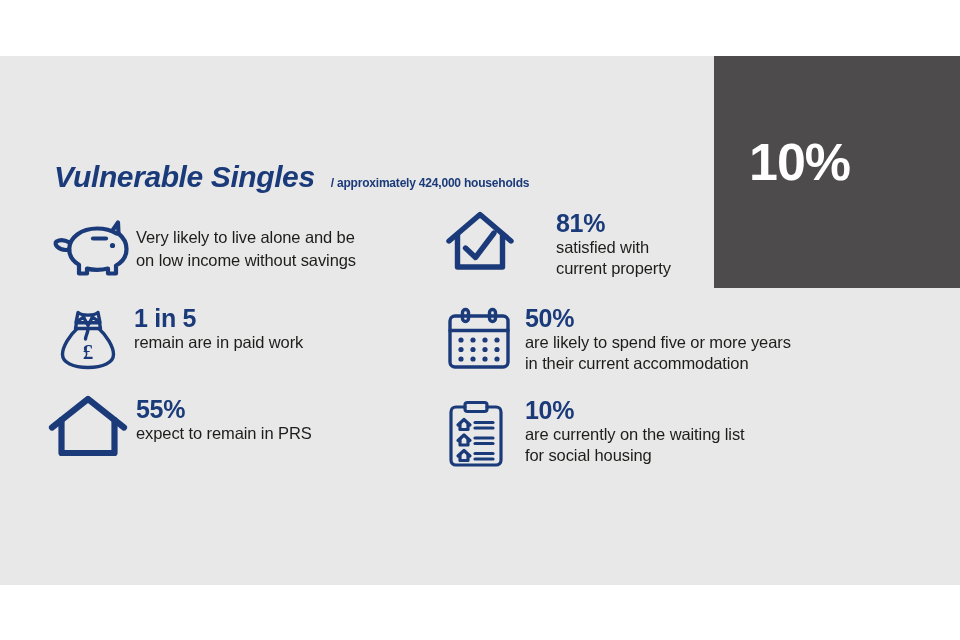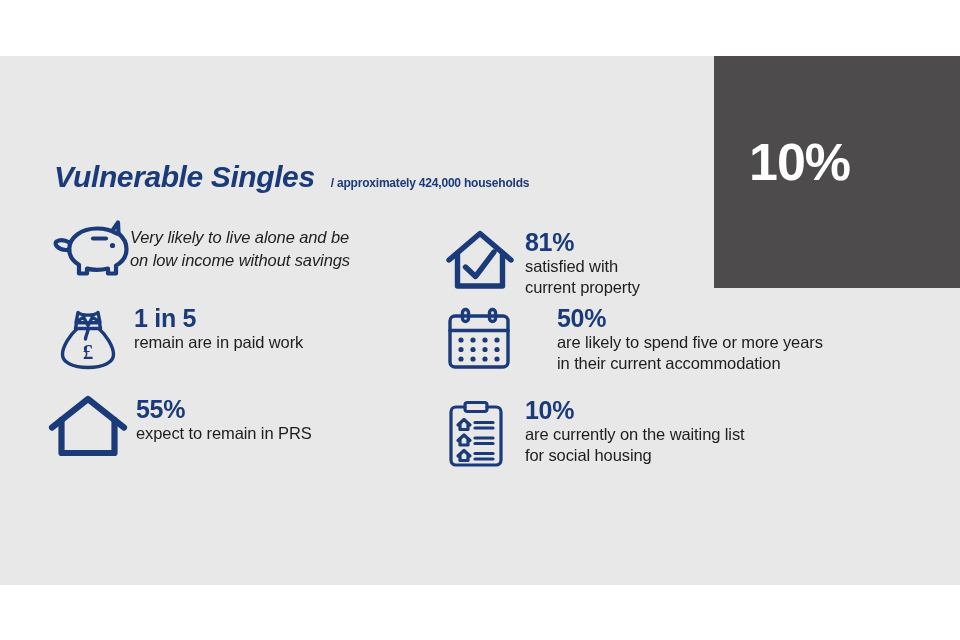--- a/index.html
+++ b/index.html
@@ -111,26 +111,26 @@
     line-height: 1.38;
     letter-spacing: -0.1px;
     white-space: pre-line;
   }
 
   
   #stat-live-alone { left: 52px;  top: 216px; }
   #stat-paid-work  { left: 52px;  top: 303px; }
   #stat-remain-prs { left: 44px;  top: 392px; }
   
-  #stat-satisfied  { left: 443px; top: 227px; }
-  #stat-five-years { left: 443px; top: 303px; gap: 32px; }
+  #stat-satisfied  { left: 443px; top: 208px; gap: 31px; }
+  #stat-five-years { left: 443px; top: 303px; }
   #stat-waiting    { left: 443px; top: 397px; }
 
   #stat-live-alone .stat-icon { width: 78px; height: 66px; }
-  #stat-live-alone .stat-text { padding-top: 10px; font-style: italic; }
+  #stat-live-alone .stat-text { margin-left: 6px; padding-top: 10px; }
 
   #stat-paid-work  .stat-icon { width: 72px; height: 72px; }
   #stat-paid-work  .stat-text { margin-left: 10px; padding-top: 2px; }
 
   #stat-remain-prs .stat-icon { width: 88px; height: 70px; }
   #stat-remain-prs .stat-text { margin-left: 4px; padding-top: 4px; }
 
   #stat-satisfied  .stat-icon { width: 74px; height: 70px; }
   #stat-satisfied  .stat-text { margin-left: 8px; padding-top: 2px; }
 

